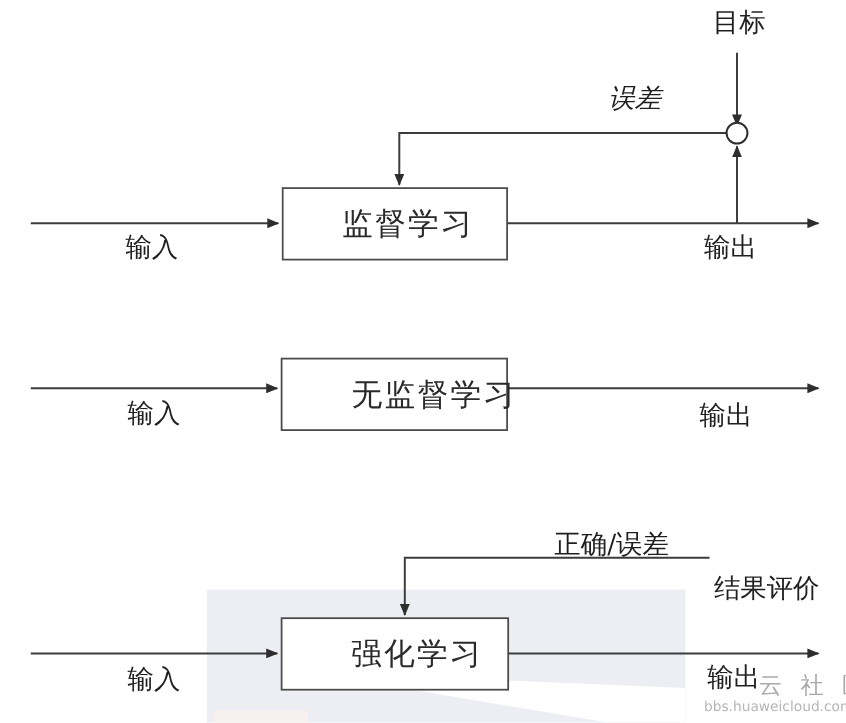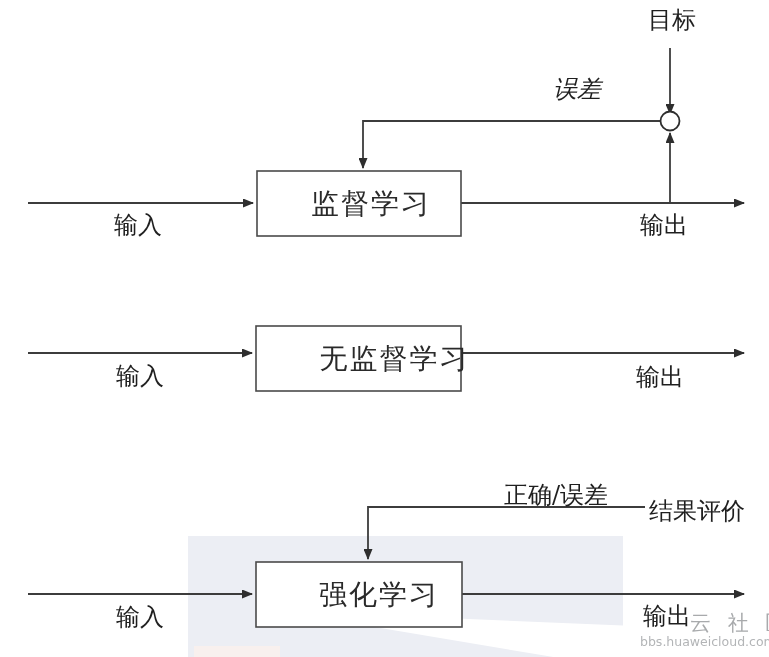--- a/index.html
+++ b/index.html
@@ -66,18 +66,18 @@
   <div class="lbl center" style="left:545px;top:76px;width:64px;font-style:italic;">误差</div>
   <div class="boxlbl" style="left:257px;top:171px;width:228px;height:65px;">监督学习</div>
   <div class="lbl center" style="left:107px;top:212px;width:62px;">输入</div>
   <div class="lbl center" style="left:632px;top:212px;width:64px;">输出</div>
 
   <div class="boxlbl" style="left:256px;top:326px;width:205px;height:65px;margin-left:36px;">无监督学习</div>
   <div class="lbl center" style="left:109px;top:363px;width:62px;">输入</div>
   <div class="lbl center" style="left:628px;top:364px;width:64px;">输出</div>
 
   <div class="lbl center" style="left:494px;top:442px;width:124px;margin-top:40px;">正确/误差</div>
-  <div class="lbl" style="left:649px;top:498px;">结果评价</div>
+  <div class="lbl" style="left:649px;top:522px;">结果评价</div>
   <div class="boxlbl" style="left:256px;top:562px;width:246px;height:65px;">强化学习</div>
   <div class="lbl center" style="left:109px;top:604px;width:62px;">输入</div>
   <div class="lbl center" style="left:635px;top:603px;width:64px;">输出</div>
 
 </div>
 
 </body></html>

